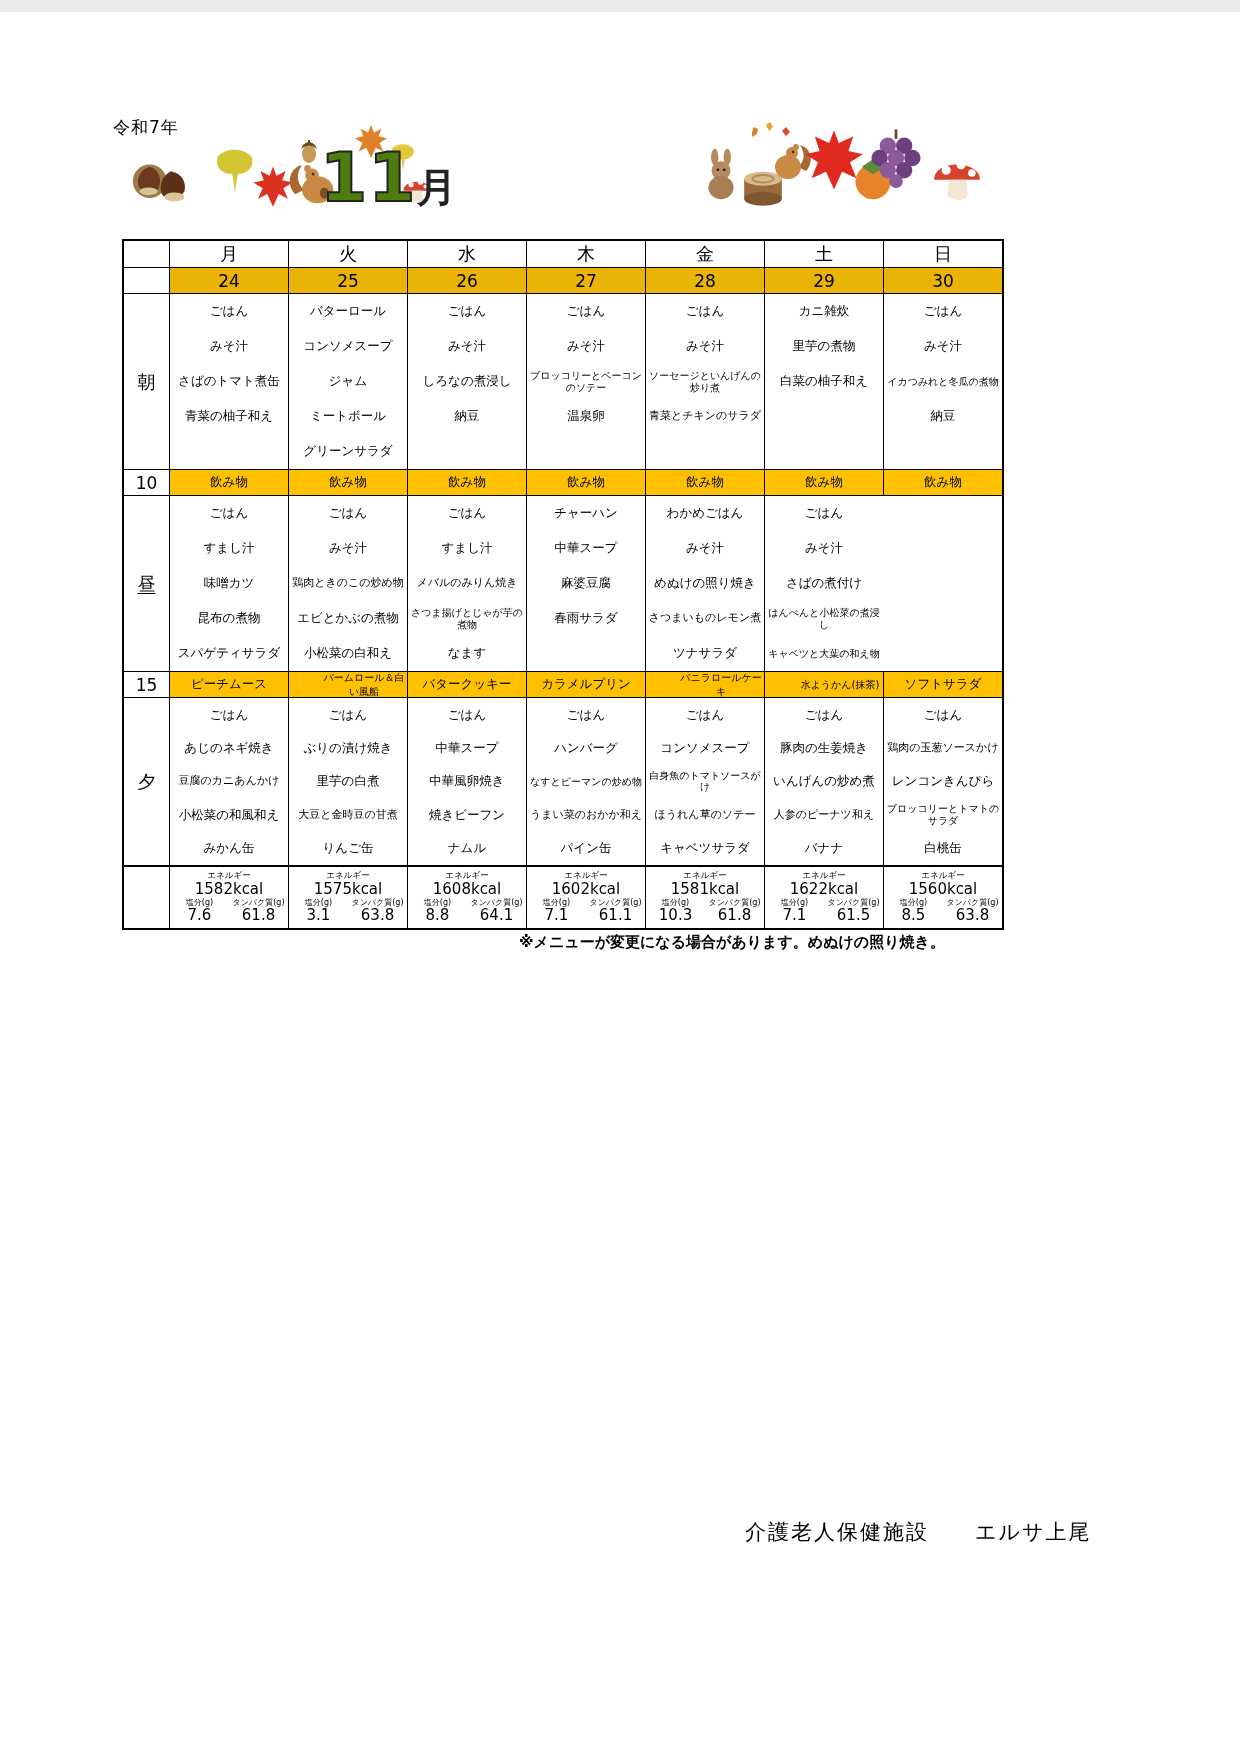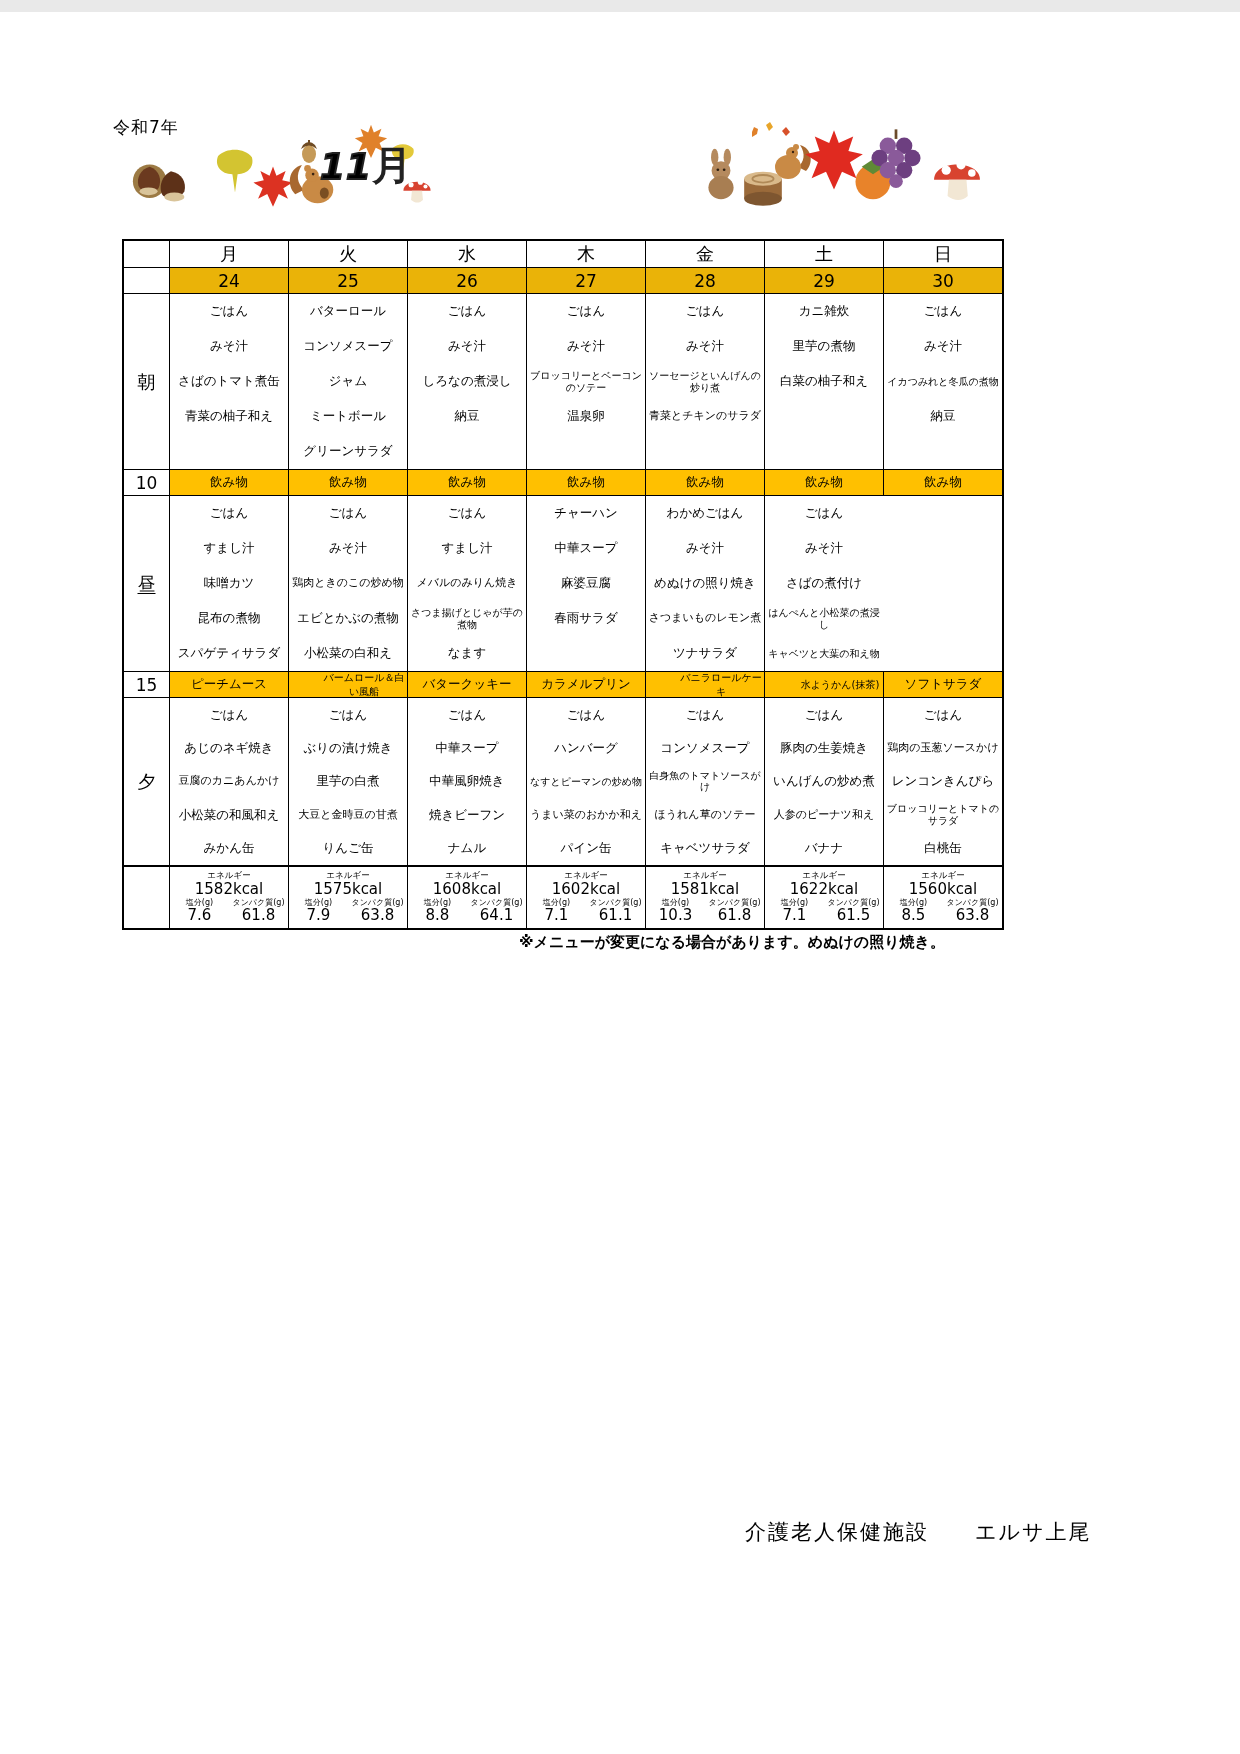--- a/index.html
+++ b/index.html
@@ -4,21 +4,21 @@
 <style>
   html,body{margin:0;padding:0;background:#e9e9e9;}
   .page{
     position:relative;width:1240px;height:1754px;margin:12px auto;background:#ffffff;
     font-family:"DejaVu Sans","Liberation Sans",sans-serif;color:#000;overflow:hidden;
   }
   
   .era{position:absolute;left:113px;top:104px;font-size:17px;letter-spacing:1px;}
   .main-title{position:absolute;left:452px;top:130px;font-size:41px;font-weight:bold;letter-spacing:30px;white-space:nowrap;}
   .month-wrap{position:absolute;left:320px;top:126px;white-space:nowrap;}
-  .month-num{font-size:36px;font-weight:bold;color:#000000;-webkit-text-stroke:2px #222;letter-spacing:1px;font-style:italic;}
+  .month-num{font-size:68px;font-weight:bold;color:#4d7c0f;-webkit-text-stroke:2px #222;letter-spacing:1px;}
   .month-kanji{font-size:40px;font-weight:bold;color:#222;}
   .ico{position:absolute;}
   
   .menu-table{
     position:absolute;left:122px;top:227px;width:878px;
     border:2px solid #000;background:#fff;
   }
   .trow{display:grid;grid-template-columns:45px repeat(7,1fr);border-top:1.5px solid #000;}
   .trow:first-child{border-top:none;}
   .cell{border-left:1.5px solid #000;display:flex;align-items:center;justify-content:center;
@@ -398,21 +398,21 @@
             </div>
         </div>
       </div>
 
       <div class="cell nutri-cell">
         <div class="nutri-energy-label">エネルギー</div>
         <div class="nutri-kcal">1575kcal</div>
         <div class="nutri-grid">
           <div class="nutri-sub">
               <div class="nutri-sublabel">塩分(g)</div>
-              <div class="nutri-val">7.9</div>
+              <div class="nutri-val">3.1</div>
             </div>
           <div class="nutri-sub">
               <div class="nutri-sublabel">タンパク質(g)</div>
               <div class="nutri-val">63.8</div>
             </div>
         </div>
       </div>
 
       <div class="cell nutri-cell">
         <div class="nutri-energy-label">エネルギー</div>

